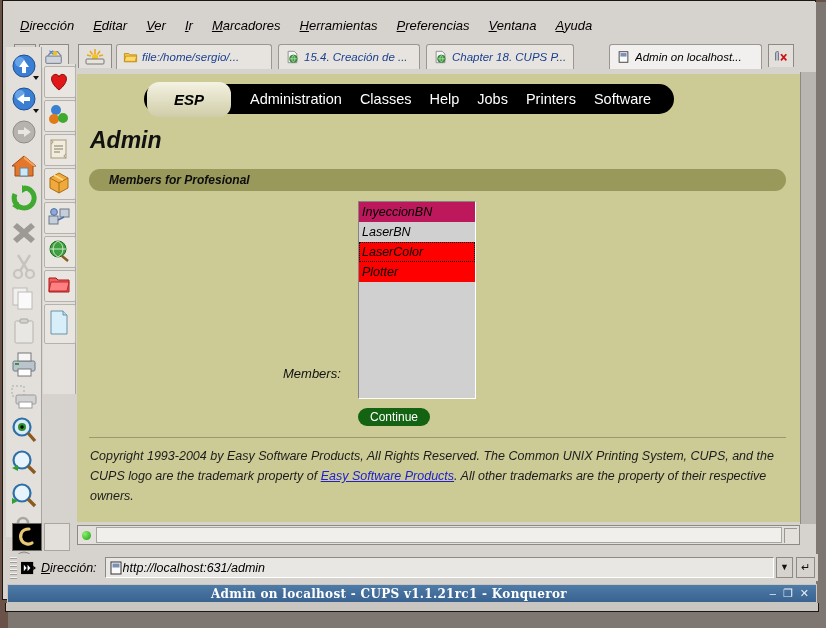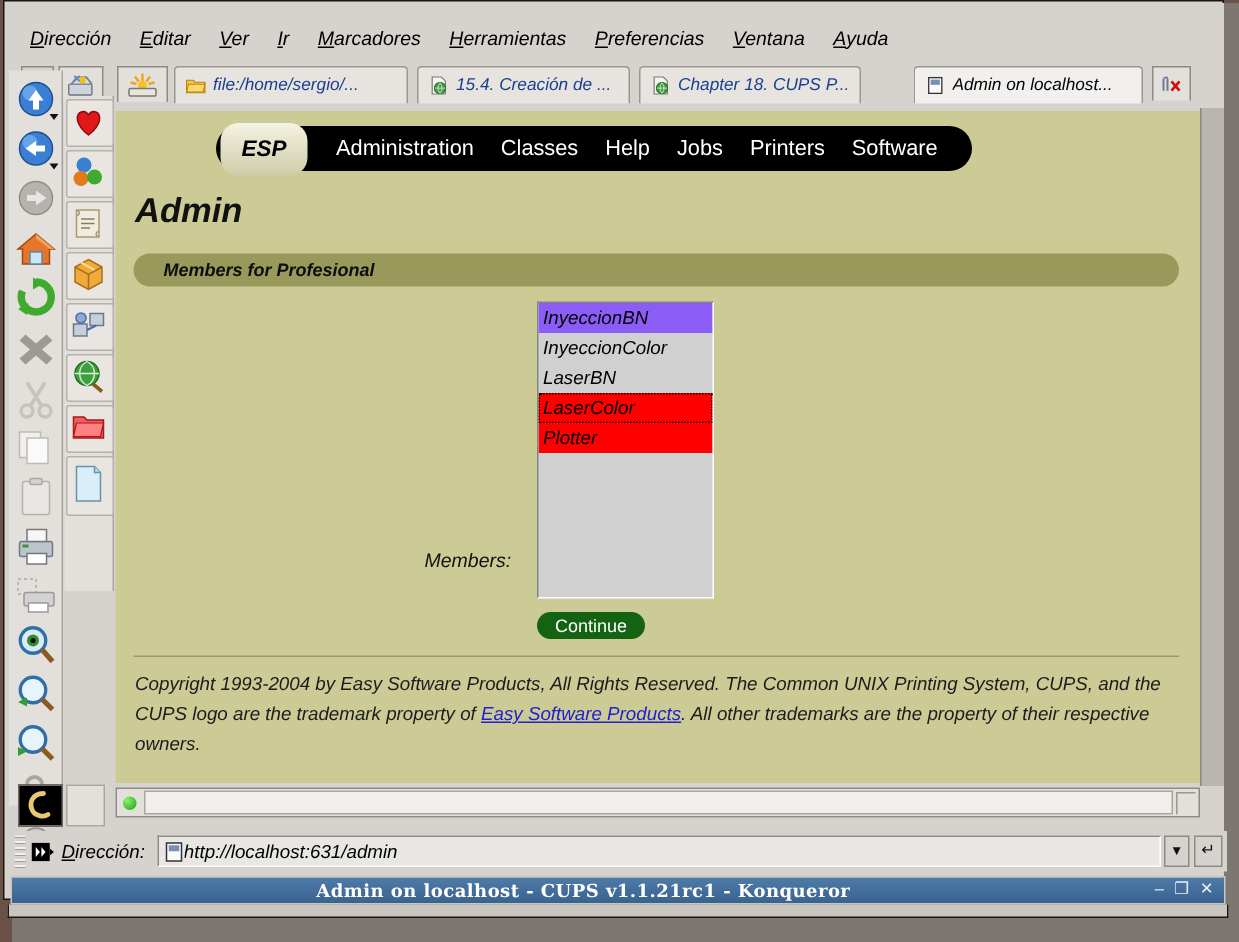--- a/index.html
+++ b/index.html
@@ -108,21 +108,21 @@
     position:absolute;left:67px;top:10px;
     height:30px;background:#000;
     border-radius:15px;
     display:flex;align-items:center;
     padding:0 14px 0 3px;
   }
   #esp-pill{
     height:35px;border-radius:12px;
     background:linear-gradient(to bottom,#f4f2e2,#cfcda8);
     display:flex;align-items:center;justify-content:center;
-    padding:0 14px;margin-right:10px;
+    padding:0 27px;margin-right:10px;
   }
   #esp-pill span{
     font-style:italic;font-weight:bold;font-size:15px;color:#000;
   }
   .navlink{
     color:#fff;font-size:14.5px;margin:0 9px;white-space:nowrap;
     cursor:pointer;
   }
 
   
@@ -521,22 +521,21 @@
 
         <div id="page-title">Admin</div>
 
         <div id="section-bar">
           <span>Members for Profesional</span>
         </div>
 
         <div id="members-label">Members:</div>
 
         <div id="listbox">
-          <div class="listitem focus sel" style="background:#8b5cf6;outline:none">InyeccionBN</div>
-          <div class="listitem">InyeccionColor</div>
+          <div class="listitem focus sel" style="background:#be185d;outline:none">InyeccionBN</div>
           <div class="listitem">LaserBN</div>
           <div class="listitem sel focus">LaserColor</div>
           <div class="listitem sel">Plotter</div>
         </div>
 
         <div id="continue-btn">Continue</div>
 
         <div id="hr"></div>
 
         <div id="footer-text"><span>Copyright 1993-2004 by Easy Software Products, All Rights Reserved. The Common UNIX Printing System, CUPS, and the CUPS logo are the trademark property of </span><a href="#">Easy Software Products</a><span>. All other trademarks are the property of their respective owners.</span></div>

